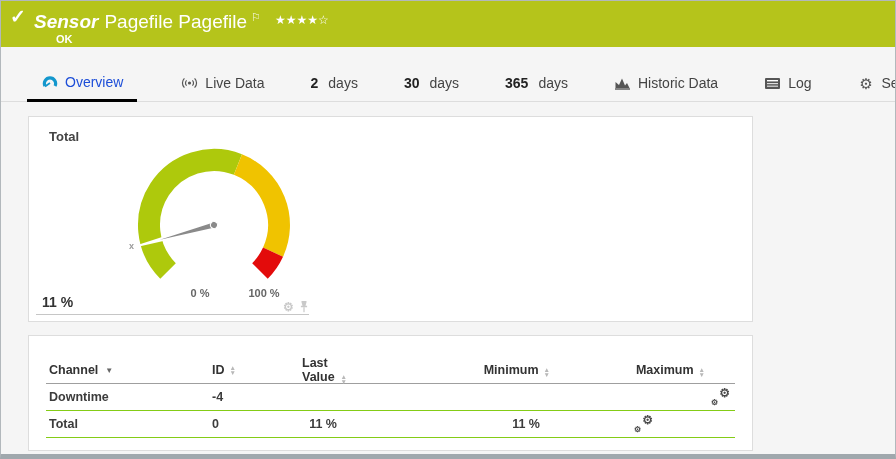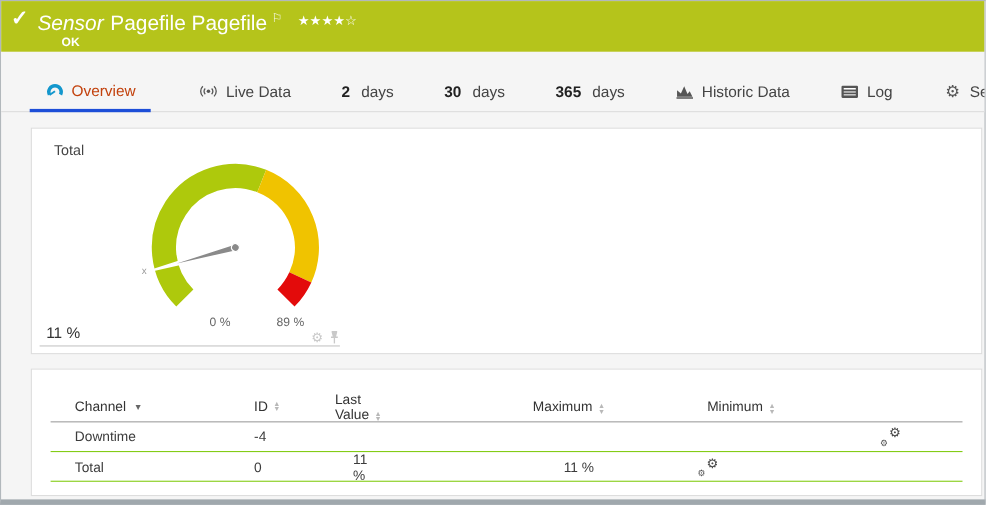--- a/index.html
+++ b/index.html
@@ -12,47 +12,47 @@
     overflow:hidden;
   }
 
   
   .topbar {
     position:relative; height:46px; background:#b5c41b; color:#fff;
     padding:5px 10px 0 33px;
   }
   .check { position:absolute; left:9px; top:4px; font-size:19px; font-weight:bold; color:#fff; }
   .title-line { font-size:19px; line-height:22px; white-space:nowrap; }
-  .title-prefix { font-style:italic; margin-right:6px; }
+  .title-prefix { font-style:italic; margin-right:6px;font-weight:bold; }
   .flag { font-size:11px; vertical-align:super; margin-left:4px; opacity:.9; }
   .stars { margin-left:14px; font-size:12px; letter-spacing:0px; vertical-align:4px; }
   .status-line { font-size:11px; font-weight:bold; padding-left:22px; margin-top:0; }
 
   
   .tabs {
     display:flex; align-items:flex-end; gap:42px;
     padding:22px 0 0 26px; height:55px;
     border-bottom:1px solid #ddd; background:#f5f5f5;
     white-space:nowrap;
   }
   .tab {
     display:flex; align-items:center; gap:7px;
     font-size:14px; color:#444; padding:0 2px 11px 2px;
     margin-bottom:-1px; cursor:pointer;
   }
   .tab .num { font-weight:bold; color:#222; margin-right:3px; }
-  .tab.active { border-bottom:3px solid #1d4ed8; color:#c2410c; padding-left:14px; padding-right:14px; padding-bottom:9px;justify-content:flex-end;}
+  .tab.active { border-bottom:3px solid #000000; color:#1d4ed8; padding-left:14px; padding-right:14px; padding-bottom:9px;justify-content:flex-end;}
   .tab .ticon { display:inline-flex; width:17px; height:16px; align-items:center; justify-content:center; }
   .tab .gear-glyph { font-size:15px; color:#555; line-height:1; }
 
   
   .content { padding:14px 0 0 0; }
   .card {
-    position:relative; margin-left:27px; width:865px;
-    background:#fff; border:1px solid #ddd;
+    position:relative; margin-left:27px; width:725px;
+    background:#fff; border:1px solid #ddd;font-weight:bold;
   }
   .card.gauge-card { height:206px; }
   .card.table-card { height:116px; margin-top:13px; }
 
   .panel-title { position:absolute; left:20px; top:12px; font-size:13px; color:#444; }
 
   .gauge-svg { position:absolute; left:35px; top:28px; }
   .scale-label { position:absolute; top:170px; width:40px; text-align:center; font-size:11px; color:#666; }
   .scale-min { left:151px; }
   .scale-max { left:215px; }
@@ -64,21 +64,21 @@
 
   
   .grid { padding:20px 17px 0 17px; }
   .grid-row {
     display:grid;
     grid-template-columns:163px 90px 52px 203px 155px 1fr;
     align-items:center;
   }
   .grid-row.head { height:28px; border-bottom:1px solid #9f9f9f; font-size:12.5px; color:#333; }
   .grid-row.body { height:27px; border-bottom:1px solid #84cc16; font-size:12.5px; color:#3c3c3c; }
-  .cell { padding-left:3px; display:flex; align-items:center; gap:5px;margin-left:19px; }
+  .cell { padding-left:3px; display:flex; align-items:center; gap:5px; }
   .cell.r { justify-content:flex-end; padding-right:4px;align-items:flex-end; }
   .body .cell.r { padding-right:14px; }
   .cell.gearcell { justify-content:flex-end; padding-right:56px; }
   .sort-stack { display:inline-flex; flex-direction:column; line-height:5px; font-size:6.5px; color:#b8b8b8; }
   .sort-desc { font-size:8px; color:#666; margin-left:2px; }
   .gears { position:relative; width:18px; height:15px; color:#4a4a4a; }
   .gears .g-big { position:absolute; right:0; top:-3px; font-size:12px; line-height:1; }
   .gears .g-small { position:absolute; left:-1px; bottom:-2px; font-size:8px; line-height:1; }
 </style>
 </head>
@@ -160,21 +160,21 @@
       <path d="M173.93,19.56 A65,65 0 0 1 209.03,107.16" fill="none" stroke="#f0c300" stroke-width="22"></path>
       <path d="M209.03,107.16 A65,65 0 0 1 195.96,125.96" fill="none" stroke="#e30b0b" stroke-width="22"></path>
       <g transform="rotate(29.700000000000003 150 80)">
         <polygon points="94.14,135.86 147.53,77.53 152.47,82.47" fill="#8a8a8a" stroke="#fff" stroke-width="2"></polygon>
         <circle cx="150" cy="80" r="3.6" fill="#8a8a8a" stroke="#fff" stroke-width="1.2"></circle>
       </g>
     </svg>
 
     <span class="gauge-marker" style="left: 99.9772px; top: 124.165px;">x</span>
     <span class="scale-label scale-min">0 %</span>
-    <span class="scale-label scale-max">89 %</span>
+    <span class="scale-label scale-max">100 %</span>
     <span class="current-value">11 %</span>
 
     <span class="mini-icons">
       <span class="gear-glyph">⚙</span>
       <svg width="10" height="13" viewBox="0 0 10 13">
           <path d="M2.5,1 h5 v1.2 l-1,3.6 h1.6 v1.4 h-6.2 v-1.4 h1.6 l-1,-3.6 z" fill="#c9c9c9"></path>
           <rect x="4.4" y="7.2" width="1.2" height="5" fill="#c9c9c9"></rect>
         </svg>
     </span>
     <div class="widget-underline"></div>
@@ -196,28 +196,28 @@
             </span>
         </div>
         <div class="cell r">
           <span>Last Value</span>
           <span class="sort-stack">
               <span>▲</span>
               <span>▼</span>
             </span>
         </div>
         <div class="cell r">
+          <span>Minimum</span>
+          <span class="sort-stack">
+              <span>▲</span>
+              <span>▼</span>
+            </span>
+        </div>
+        <div class="cell r">
           <span>Maximum</span>
-          <span class="sort-stack">
-              <span>▲</span>
-              <span>▼</span>
-            </span>
-        </div>
-        <div class="cell r">
-          <span>Minimum</span>
           <span class="sort-stack">
               <span>▲</span>
               <span>▼</span>
             </span>
         </div>
         <div class="cell gearcell"></div>
       </div>
 
       <div class="grid-row body">
         <div class="cell">Downtime</div>

